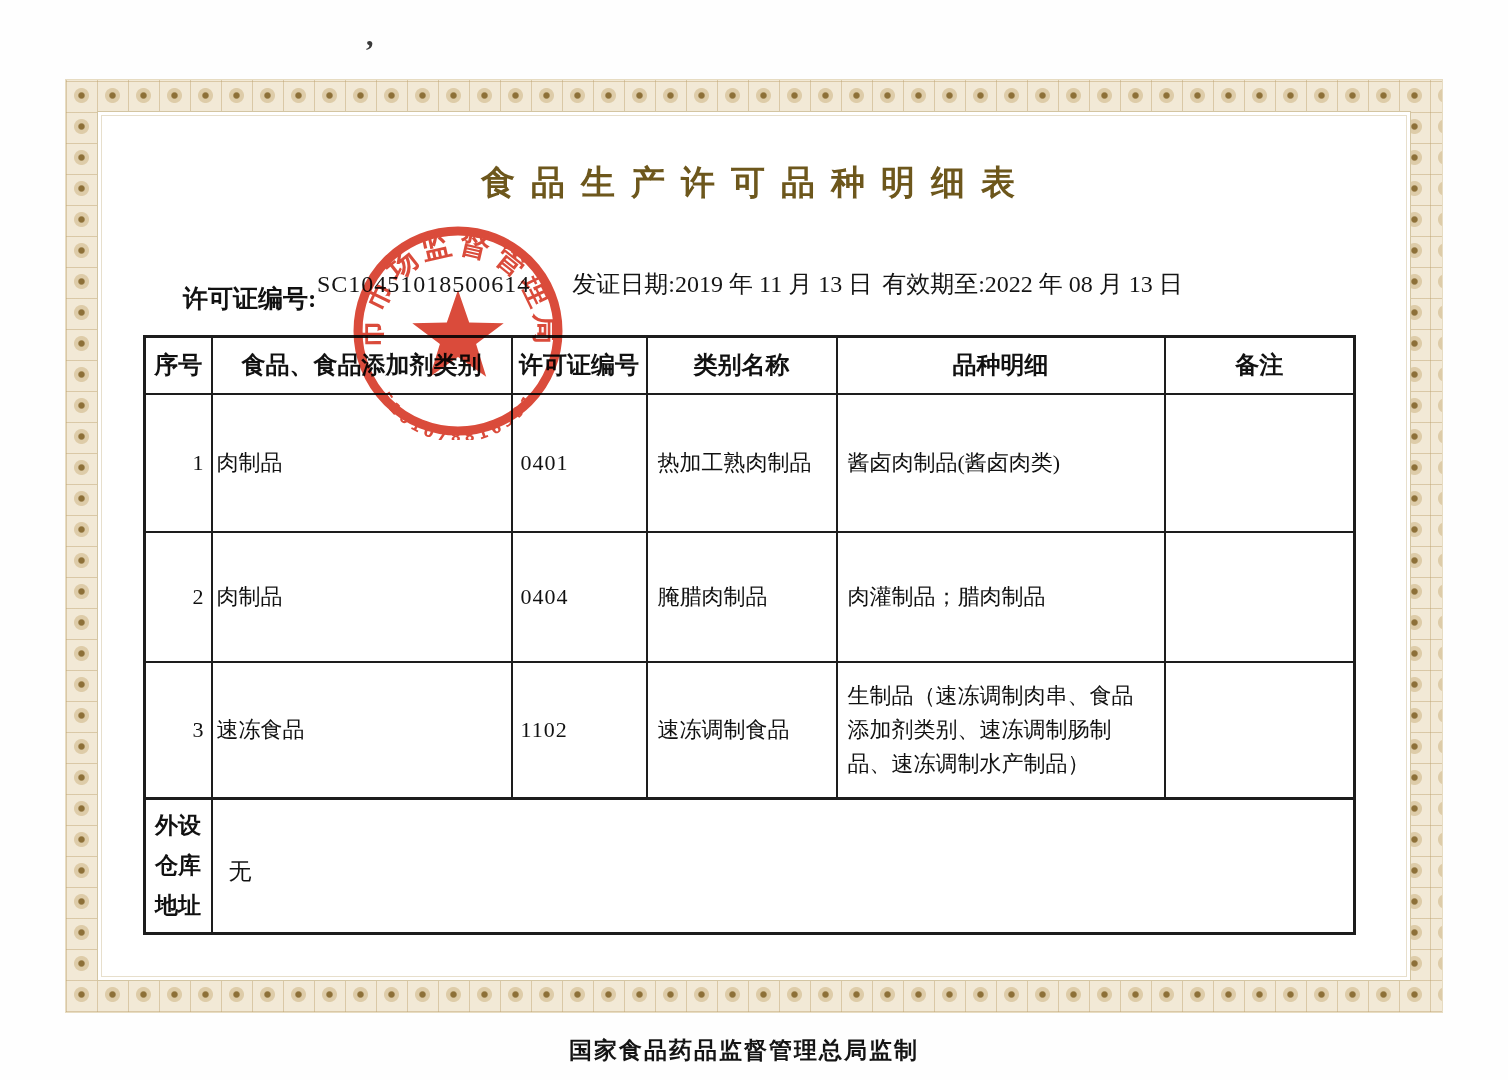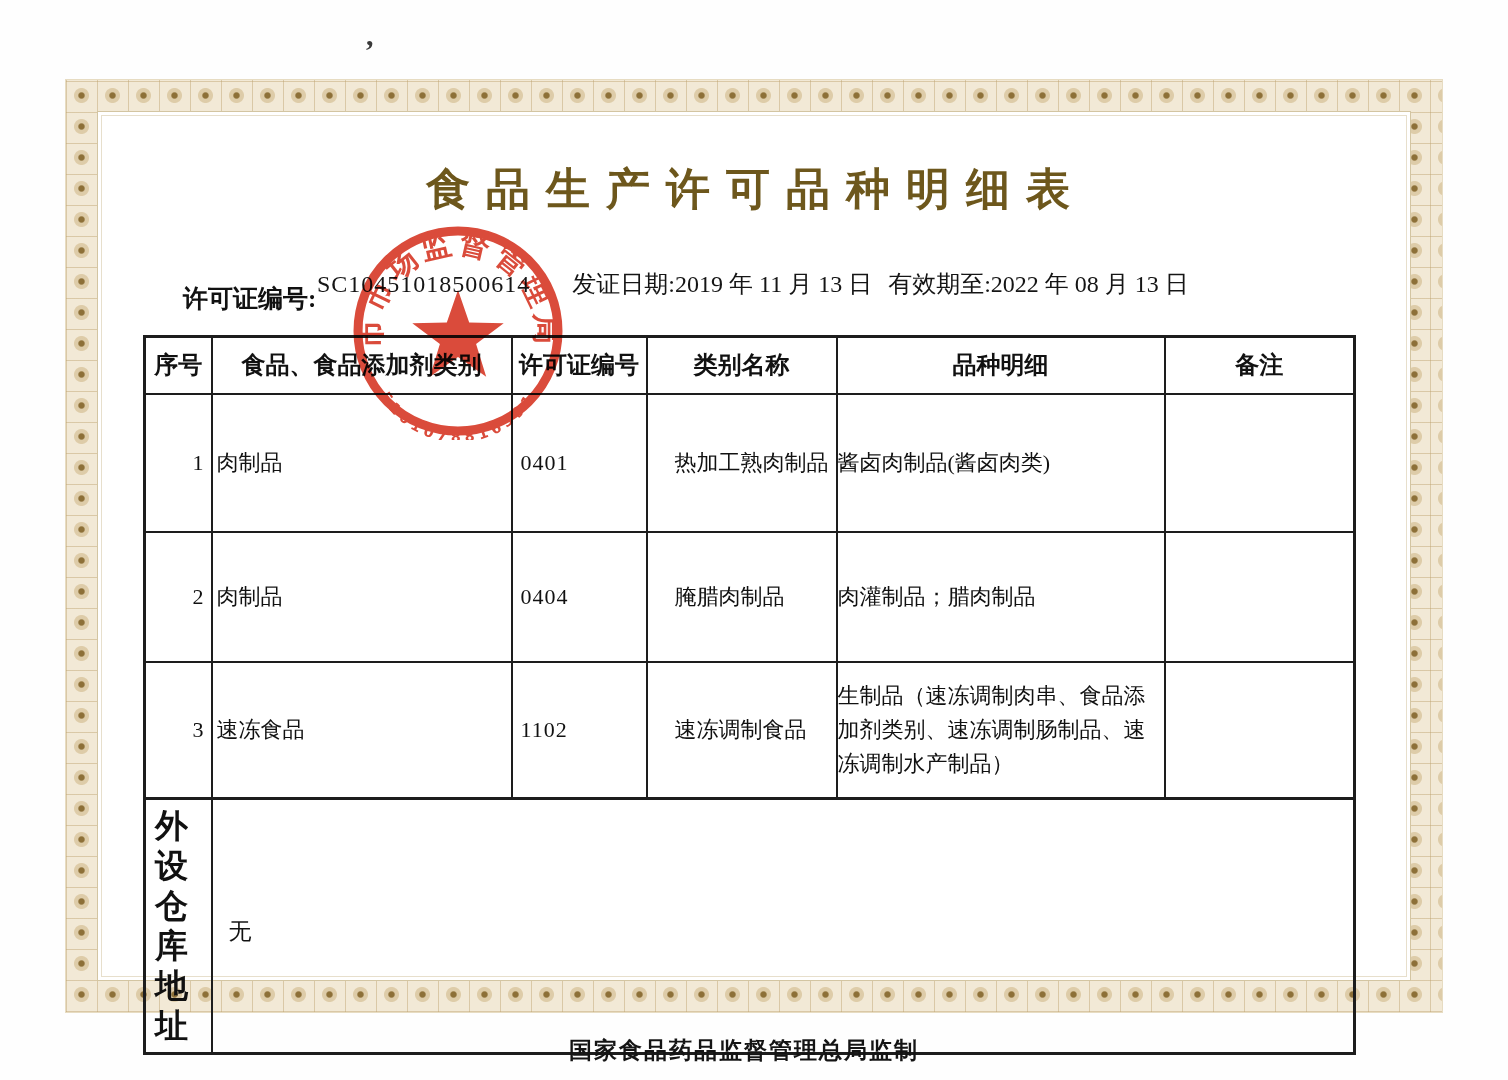--- a/index.html
+++ b/index.html
@@ -23,51 +23,51 @@
     box-shadow:0 0 0 1px #e7dcc2;
   }
   .frame-inner {
     position:absolute; left:31px; top:31px; right:31px; bottom:31px;
     background:#ffffff; border:1px solid #d3c5a2;
     box-shadow:inset 0 0 0 3px #ffffff, inset 0 0 0 4px rgba(211,197,162,.55);
   }
 
   .doc-title {
     position:absolute; left:143px; top:160px; width:1210px;
-    text-align:center; font-size:44px; font-weight:bold;
+    text-align:center; font-size:34px; font-weight:bold;
     letter-spacing:16px; text-indent:16px; color:#6d571c;
   }
 
   .license-line { position:absolute; left:175px; top:268px; width:1210px; }
   .lic-label { position:absolute; left:8px; top:14px; font-size:25px; font-weight:bold; color:#111; white-space:nowrap; }
   .lic-values { position:absolute; left:142px; top:0; font-size:24px; color:#151515; white-space:nowrap; }
   .lic-values span { margin-right:0; }
   .lic-number { letter-spacing:1px; }
   .lic-issue { margin-left:36px; }
-  .lic-valid { margin-left:10px; }
+  .lic-valid { margin-left:4px; }
 
   
   table.detail {
     position:absolute; left:143px; top:335px; width:1210px;
     border-collapse:collapse; table-layout:fixed;
     font-size:22px; color:#111;
   }
   table.detail td, table.detail th { border:2px solid #1d1d1d; vertical-align:middle; }
   table.detail { border:3px solid #1d1d1d; }
   th.hdr { font-size:24px; font-weight:bold; text-align:center; height:57px;border-radius:6px; }
   tr.row-1 td { height:138px; }
   tr.row-2 td { height:130px; }
   tr.row-3 td { height:137px; }
   td.c-no { text-align:right; padding-right:7px; }
   td.c-cat { padding-left:4px; }
   td.c-code { padding-left:8px; letter-spacing:1px; }
-  td.c-name { padding-left:27px;margin-left:8px; }
-  td.c-detail { padding:8px 0; line-height:34px;margin-left:32px; }
+  td.c-name { padding-left:10px;margin-left:8px; }
+  td.c-detail { padding:8px 10px; line-height:34px;margin-left:32px; }
   tr.row-wh td { height:115px; border-top:3px solid #1d1d1d; }
-  td.wh-label { font-size:33px; font-weight:bold; line-height:40px; padding:6px 4px 6px 9px; vertical-align:middle; }
+  td.wh-label { font-size:23px; font-weight:bold; line-height:40px; padding:6px 4px 6px 9px; vertical-align:middle; }
   td.wh-value { vertical-align:top; padding:10px 0 0 16px; font-size:23px; }
 
   
   .seal { position:absolute; left:349px; top:222px; width:218px; height:218px;
           mix-blend-mode:multiply; opacity:.94; }
 
   .doc-footer {
     position:absolute; left:0; top:1035px; width:1488px;
     text-align:center; font-size:23px; font-weight:bold; letter-spacing:2px; color:#141414;
   }

